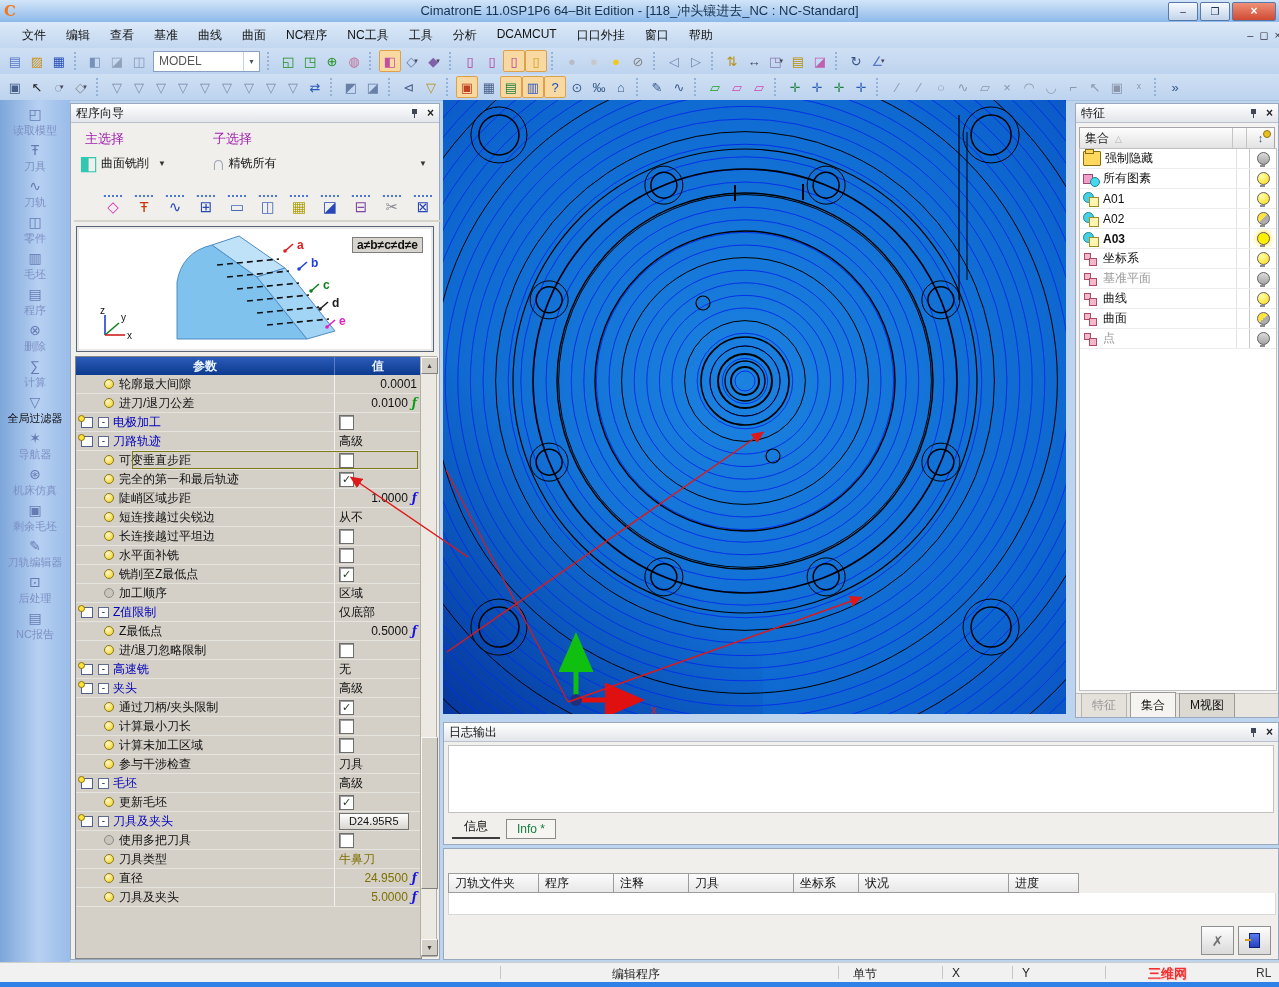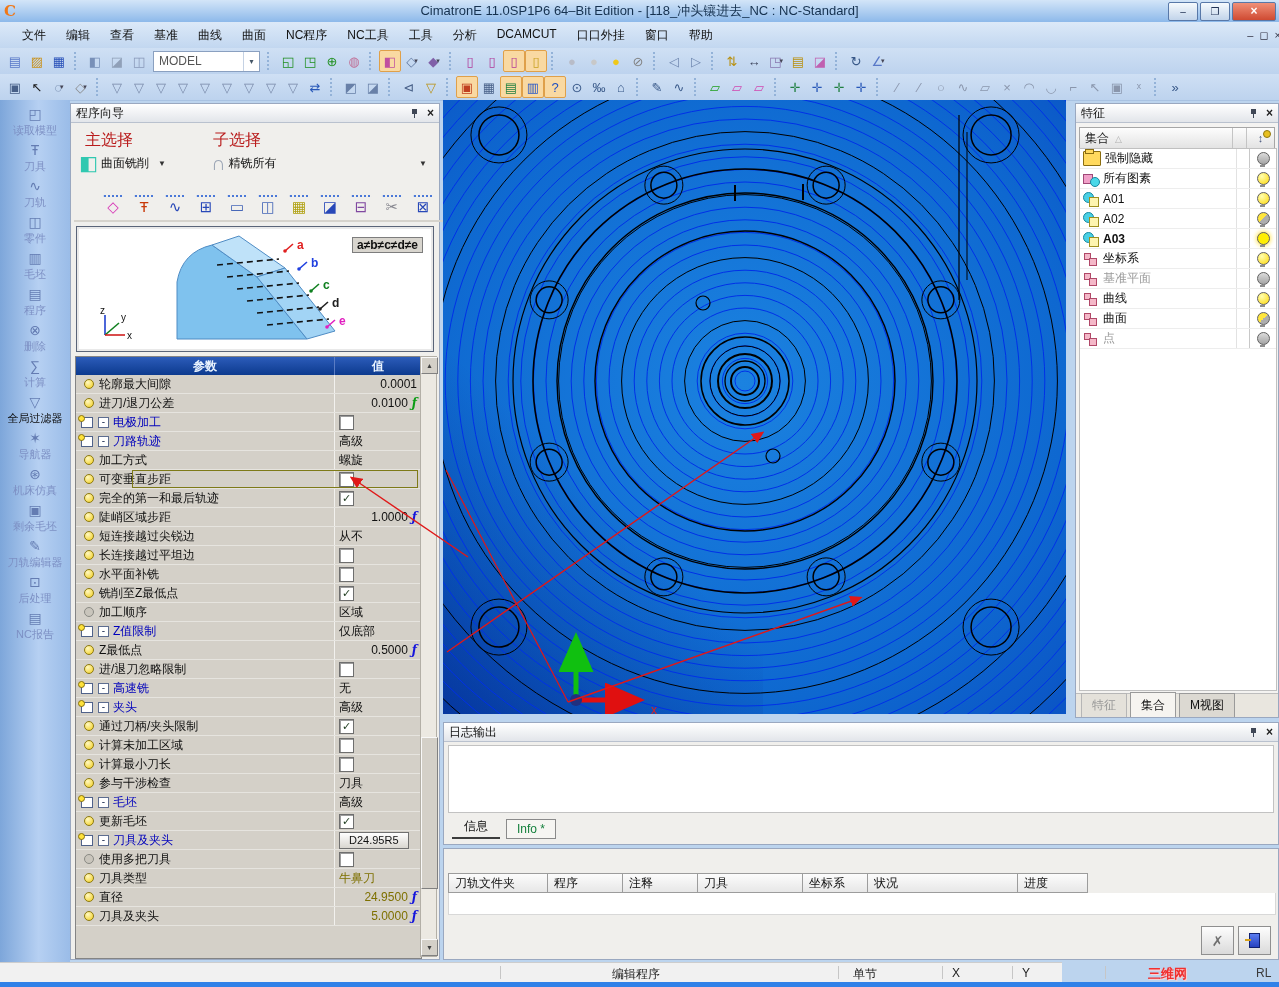--- a/index.html
+++ b/index.html
@@ -44,21 +44,21 @@
   .panel{position:absolute;background:#f0efec;border:1px solid #9aa8c0;box-sizing:border-box}
   .ptitle{height:18px;background:linear-gradient(#ffffff,#e2e5ea);border-bottom:1px solid #b9c1ce;
     display:flex;align-items:center;padding:0 5px;font-size:12px;color:#111}
   .ptools{margin-left:auto;display:flex;gap:8px;align-items:center}
   .pin{width:9px;height:11px;position:relative;display:inline-block}
   .pin::before{content:'';position:absolute;left:2px;top:1px;width:5px;height:5px;background:#3f4756}
   .pin::after{content:'';position:absolute;left:4px;top:6px;width:1px;height:4px;background:#3f4756}
   .px{font-size:12px;font-weight:bold;color:#222;line-height:10px}
   
   #wizard{left:70px;top:103px;width:370px;height:857px}
-  .wzlabel{position:absolute;font-size:16px;color:#b91c1c}
+  .wzlabel{position:absolute;font-size:13px;color:#a21caf}
   .wzcombo{position:absolute;height:34px;display:flex;align-items:center;gap:3px}
   .wzico{font-size:20px}
   .wzdd{font-size:8px;color:#333;margin-left:6px}
   #wztb{position:absolute;left:3px;top:88px;width:362px;height:28px;display:flex;gap:9px;
     padding-left:28px;align-items:center;border-bottom:2px solid #d6d3cc}
   #wztb .tbi{border-top:2px dotted #4a78d8}
   #preview{position:absolute;left:5px;top:122px;width:356px;height:124px;background:#fff;
     border:1px solid #5a6478;box-shadow:0 0 0 2px #e9e9e9 inset}
   #formula{position:absolute;right:10px;top:10px;border:1px solid #7d7d7d;background:#d8d5ce;
     font-weight:bold;font-size:12px;padding:0 4px;color:#111}
@@ -70,21 +70,21 @@
   .sbbtn{position:absolute;left:0;width:15px;height:15px;background:#d4d0c8;border:1px solid #f8f8f8;
     border-right-color:#808080;border-bottom-color:#808080;display:flex;align-items:center;justify-content:center;
     font-size:7px;color:#404040}
   .sthumb{position:absolute;left:0;width:15px;background:#d4d0c8;border:1px solid #f8f8f8;
     border-right-color:#808080;border-bottom-color:#808080}
   .pthead{height:18px;display:flex;background:linear-gradient(#2c5cba,#0c3a8e);color:#eaf4ff;font-weight:bold}
   .pthead .h1{width:258px;text-align:center;line-height:18px;border-right:1px solid #5a7cc4}
   .pthead .h2{flex:1;text-align:center;line-height:18px}
   .prow{height:19px;display:flex;align-items:center;border-bottom:1px solid #e6e4df;position:relative;box-sizing:border-box}
   .pname{width:258px;display:flex;align-items:center;height:100%;box-sizing:border-box}
-  .pname.child{padding-left:8px}
+  .pname.child{padding-left:28px}
   .pname.grp{padding-left:5px;color:#0000bb}
   .pval{flex:1;display:flex;align-items:center;height:100%;border-left:1px solid #f2f1ee;padding:0 4px;box-sizing:border-box}
   .bulb8{width:8px;height:8px;border-radius:50%;flex:0 0 8px;
     background:radial-gradient(circle at 35% 30%,#fff8c0,#f2ce1e);border:1px solid #8e7a10;margin-right:5px}
   .bulb8.dim{background:#c9c5bc;border-color:#8a8a84}
   .gwin{width:10px;height:9px;border:1px solid #50628a;background:#fff;margin:0 2px 0 0;position:relative;flex:0 0 10px}
   .gwin::before{content:'';position:absolute;left:-4px;top:-3px;width:5px;height:5px;border-radius:50%;
     background:#ffe23a;border:1px solid #86700a}
   .gexp{width:9px;height:9px;border:1px solid #5d6d90;background:#fff;color:#1d2c50;font-size:10px;
     line-height:7px;text-align:center;margin:0 4px 0 3px;flex:0 0 9px}
@@ -148,21 +148,21 @@
   .nccell{border:1px solid #9c9c9c;border-left:none;background:linear-gradient(#fcfcfc,#e7e7e7);
     display:flex;align-items:center;padding-left:6px;box-sizing:border-box;font-size:12px}
   .nccell:first-child{border-left:1px solid #9c9c9c}
   #ncrow{position:absolute;left:4px;top:44px;width:828px;height:22px;background:#fff;border:1px solid #d8d8d8;border-top:none;box-sizing:border-box}
   .ncbtn{position:absolute;bottom:4px;width:31px;height:27px;border:1px solid #8f8f8f;
     background:linear-gradient(#fdfdfd,#dadada);display:flex;align-items:center;justify-content:center}
   .hammer{color:#6f6f6f;font-weight:bold;font-size:14px}
   .door{width:9px;height:13px;background:linear-gradient(#5a7cf0,#2742c0);border:1px solid #102070;position:relative}
   .door::before{content:'';position:absolute;left:-5px;top:5px;width:6px;height:2px;background:#d8a018}
   
-  #status{position:absolute;left:0;top:962px;width:1062px;height:20px;background:#f1f1f1;border-top:1px solid #cdcdcd}
+  #status{position:absolute;left:0;top:962px;width:1279px;height:20px;background:#f1f1f1;border-top:1px solid #cdcdcd}
   #status span.sitem{position:absolute;top:3px;color:#1d1d1d}
   .sdiv{position:absolute;top:3px;width:1px;height:13px;background:#c6c6c6}
   #wmark{position:absolute;top:2px;color:#f03030;font-weight:bold;font-size:13px;
     text-shadow:1px 1px 0 #ffd0d0}
   #wsuffix{position:absolute;top:3px;color:#3a3a3a}
   #bstrip{position:absolute;left:0;top:982px;width:1279px;height:5px;background:#2f81e8}
   #anno{position:absolute;left:0;top:0;width:1279px;height:987px;pointer-events:none;z-index:60}
 </style>
 </head>
 <body>
@@ -660,29 +660,20 @@
         <div class="prow">
           <div class="pname grp">
             <span class="gwin"></span>
             <span class="gexp">-</span>
             <span>刀路轨迹</span>
           </div>
           <div class="pval">
             <span>高级</span>
           </div>
         </div>
-        <div class="prow">
-          <div class="pname child">
-            <span class="bulb8"></span>
-            <span>加工方式</span>
-          </div>
-          <div class="pval">
-            <span>螺旋</span>
-          </div>
-        </div>
         <div class="prow hl">
           <div class="pname child">
             <span class="bulb8"></span>
             <span>可变垂直步距</span>
           </div>
           <div class="pval">
             <span class="cb"></span>
           </div>
         </div>
         <div class="prow">
@@ -803,30 +794,30 @@
             <span class="bulb8"></span>
             <span>通过刀柄/夹头限制</span>
           </div>
           <div class="pval">
             <span class="cb">✓</span>
           </div>
         </div>
         <div class="prow">
           <div class="pname child">
             <span class="bulb8"></span>
+            <span>计算最小刀长</span>
+          </div>
+          <div class="pval">
+            <span class="cb"></span>
+          </div>
+        </div>
+        <div class="prow">
+          <div class="pname child">
+            <span class="bulb8"></span>
             <span>计算未加工区域</span>
-          </div>
-          <div class="pval">
-            <span class="cb"></span>
-          </div>
-        </div>
-        <div class="prow">
-          <div class="pname child">
-            <span class="bulb8"></span>
-            <span>计算最小刀长</span>
           </div>
           <div class="pval">
             <span class="cb"></span>
           </div>
         </div>
         <div class="prow">
           <div class="pname child">
             <span class="bulb8"></span>
             <span>参与干涉检查</span>
           </div>
@@ -1155,21 +1146,21 @@
   </div>
   <div id="logbody"></div>
   <div id="ltabs">
       <span class="ltab0">信息</span>
       <span class="ltab1">Info *</span>
     </div>
 </div>
 
 <div class="panel" id="nc">
   <div id="nchead">
-      <span class="nccell" style="width: 100px; font-family: Liberation Mono, monospace;">刀轨文件夹</span>
+      <span class="nccell" style="width: 91px; font-family: Liberation Mono, monospace;">刀轨文件夹</span>
       <span class="nccell" style="width: 75px;">程序</span>
       <span class="nccell" style="width: 75px; text-align: center;">注释</span>
       <span class="nccell" style="width: 105px;">刀具</span>
       <span class="nccell" style="width: 65px;">坐标系</span>
       <span class="nccell" style="width: 150px;">状况</span>
       <span class="nccell" style="width: 70px;">进度</span>
     </div>
   <div id="ncrow"></div>
   <span class="ncbtn" style="right:44px">
       <span class="hammer">✗</span>

